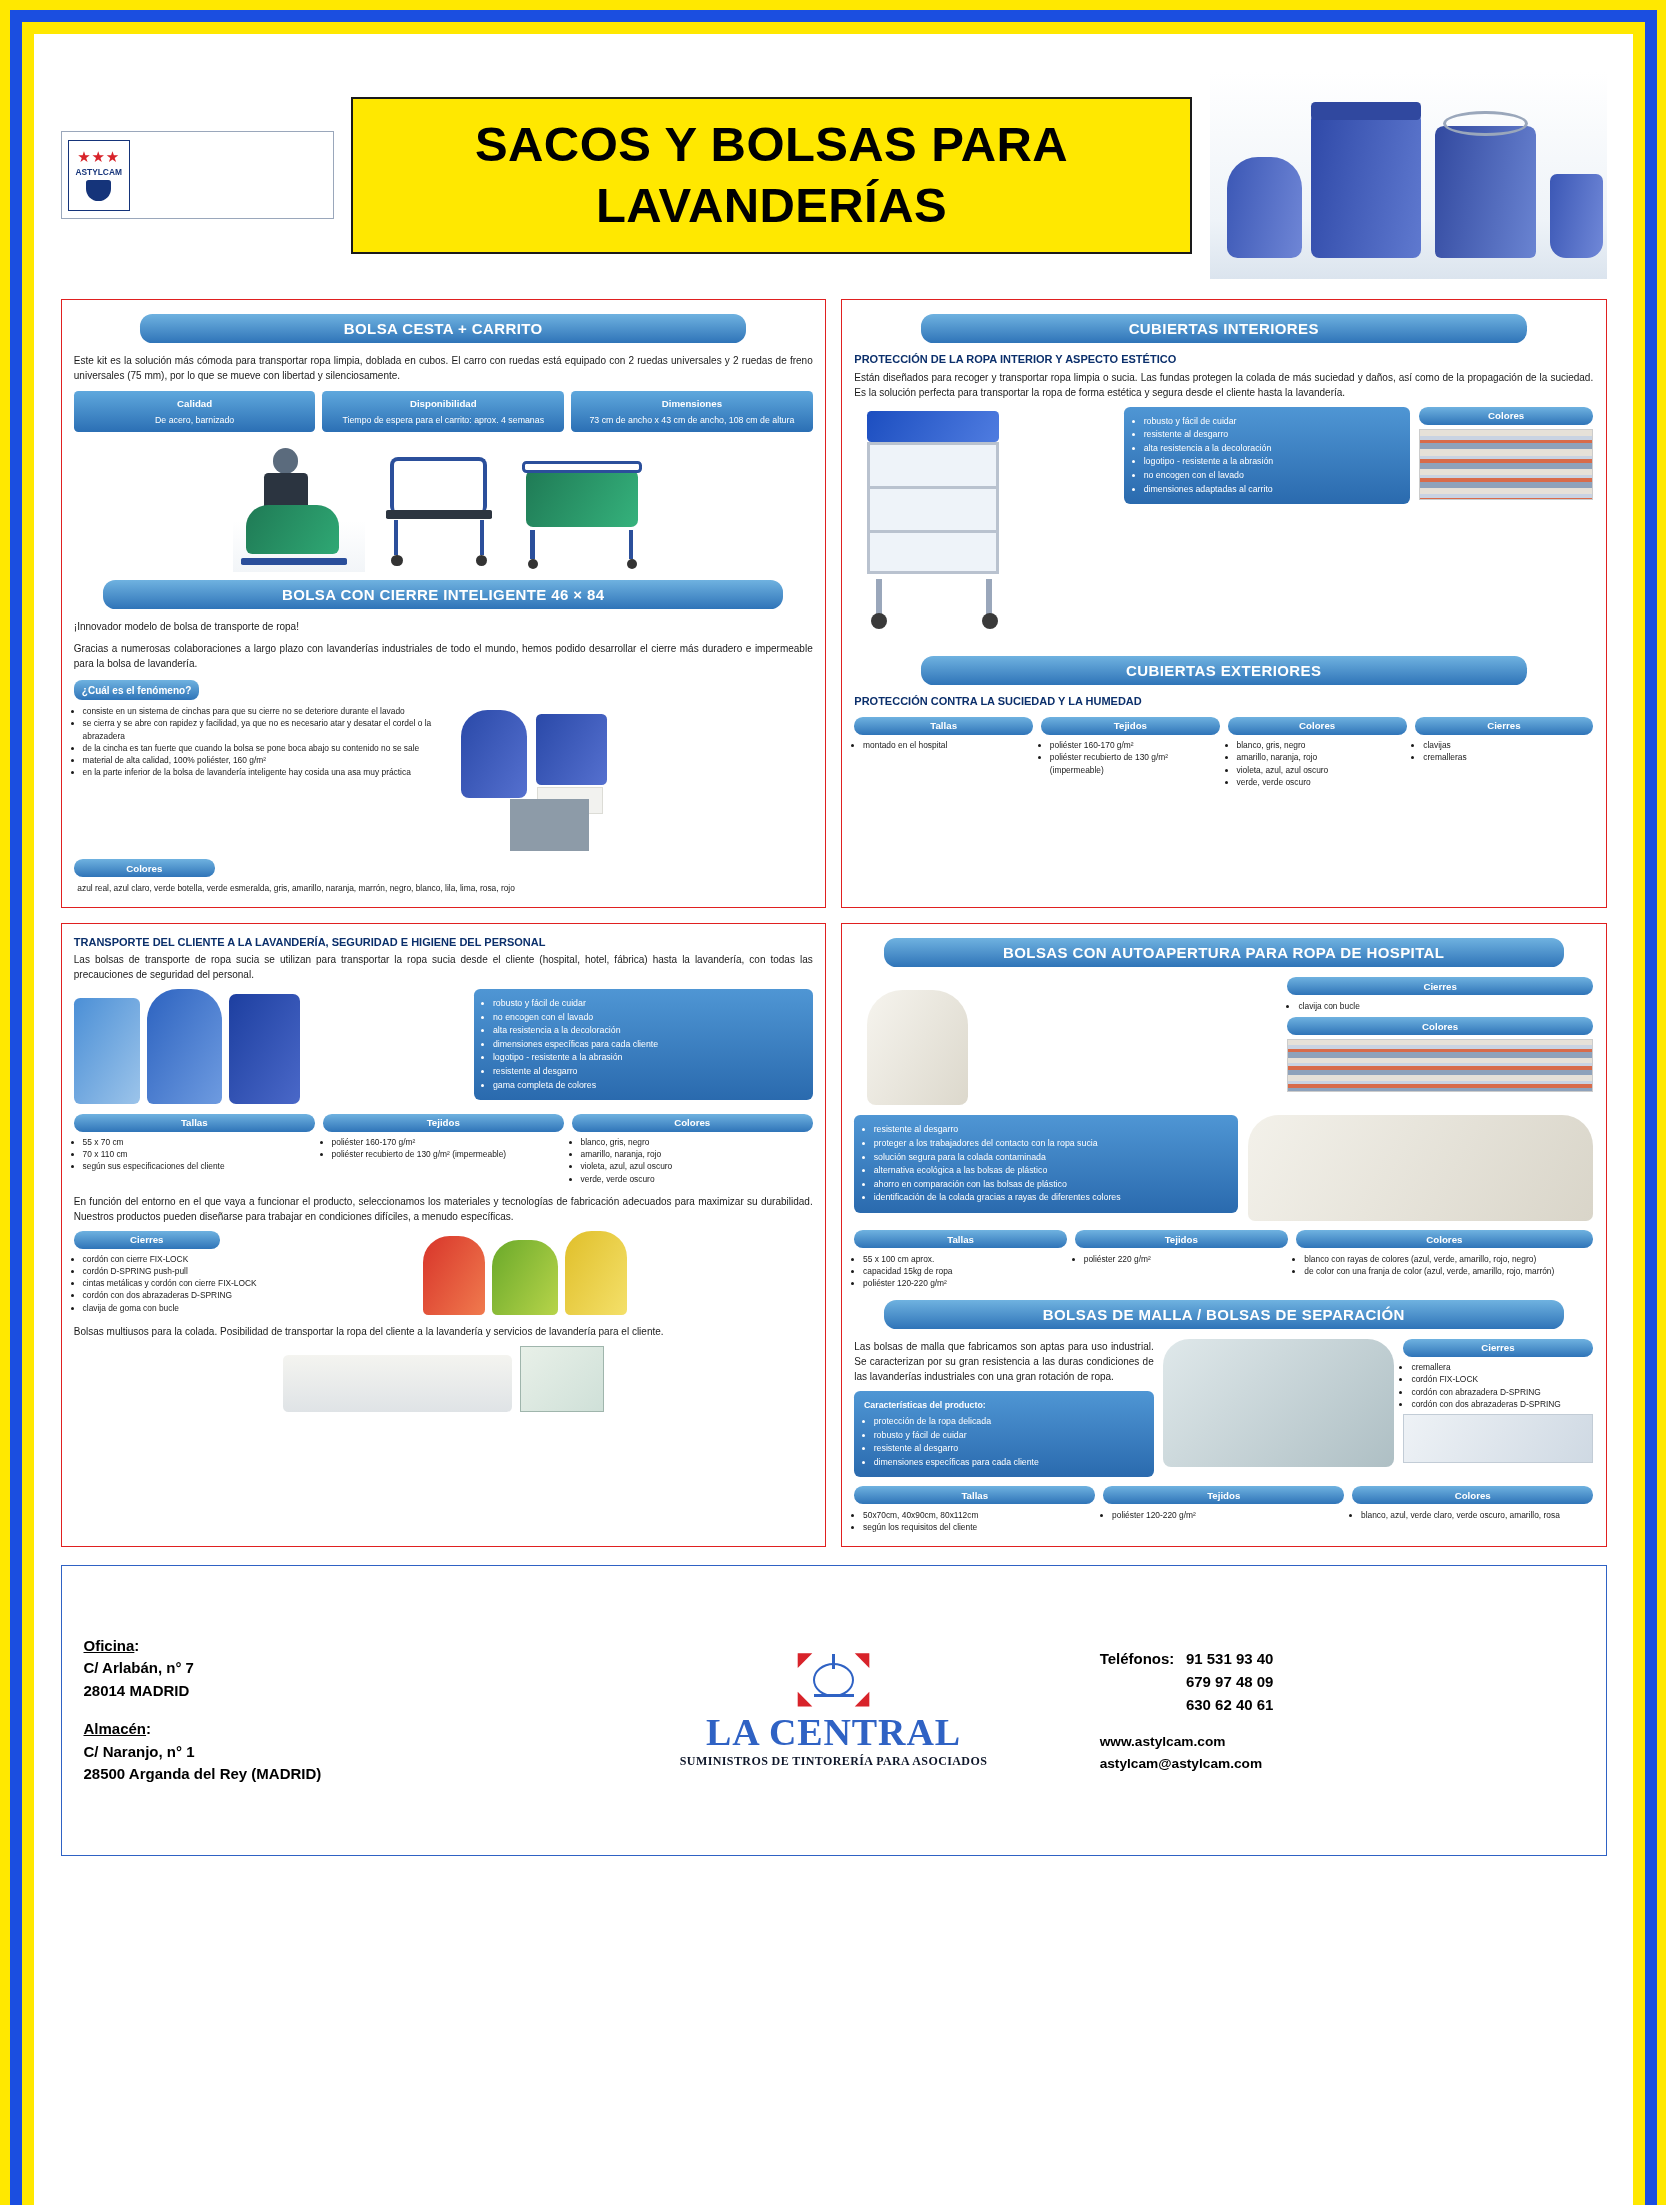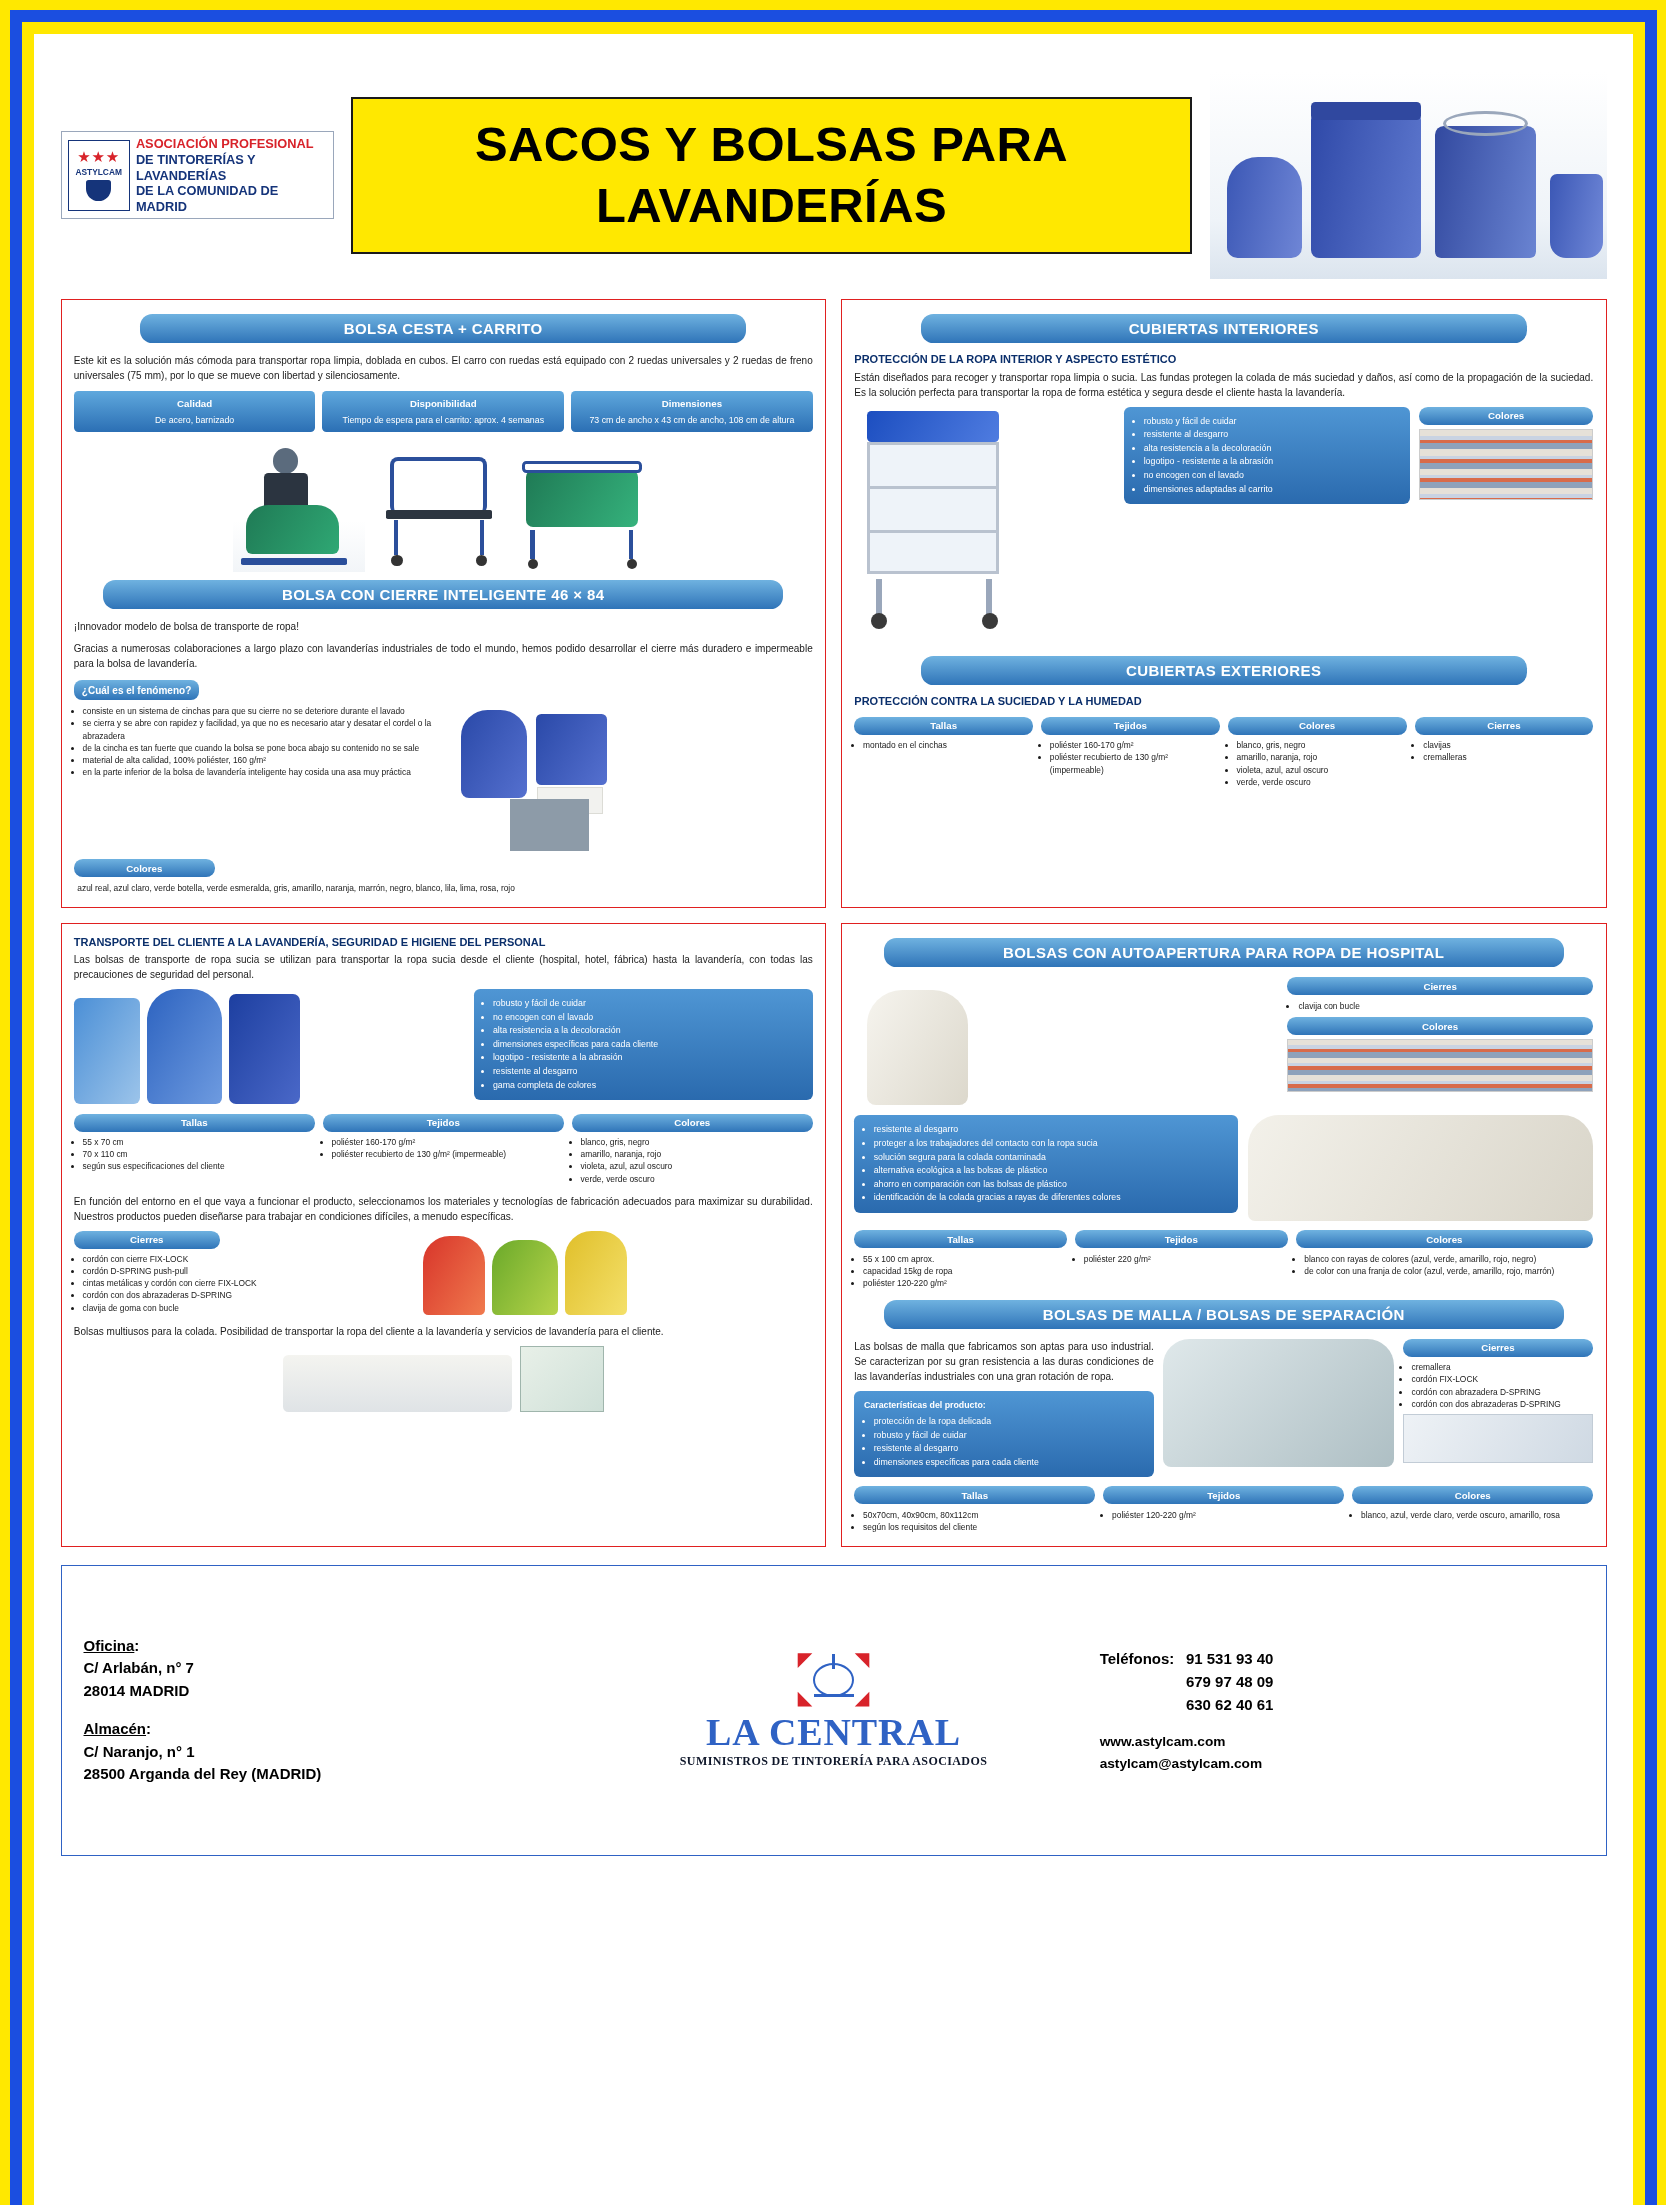--- a/index.html
+++ b/index.html
@@ -229,25 +229,20 @@
 
   <div class="sheet">
 
     <div class="header">
       <div class="logo-box">
         <div class="logo-mark">
           <div class="logo-stars">★★★</div>
           <div class="logo-astyl">ASTYLCAM</div>
           <div class="logo-crest"></div>
         </div>
-        <div class="logo-text">
-          <div class="l1">ASOCIACIÓN PROFESIONAL</div>
-          <div>DE TINTORERÍAS Y LAVANDERÍAS</div>
-          <div>DE LA COMUNIDAD DE MADRID</div>
-        </div>
       </div>
 
       <div class="title-box">
         <h1>SACOS Y BOLSAS PARA LAVANDERÍAS</h1>
       </div>
 
       <div class="header-photo">
         <div class="hp-bag hp1"></div>
         <div class="hp-bag hp2"></div>
         <div class="hp-bag hp3"></div>
@@ -366,21 +361,21 @@
         </div>
 
         <div class="band" style="margin-top:11.5px;">CUBIERTAS EXTERIORES</div>
         <div class="sub-red">PROTECCIÓN CONTRA LA SUCIEDAD Y LA HUMEDAD</div>
 
 
         <div class="cols" style="margin-top:9.7px;">
           <div class="col">
             <div class="tag">Tallas</div>
             <ul>
-                <li>montado en el cinchas</li>
+                <li>montado en el hospital</li>
               </ul>
           </div>
           <div class="col">
             <div class="tag">Tejidos</div>
             <ul>
               <li>poliéster 160-170 g/m²</li>
               <li>poliéster recubierto de 130 g/m² (impermeable)</li>
             </ul>
           </div>
           <div class="col">

